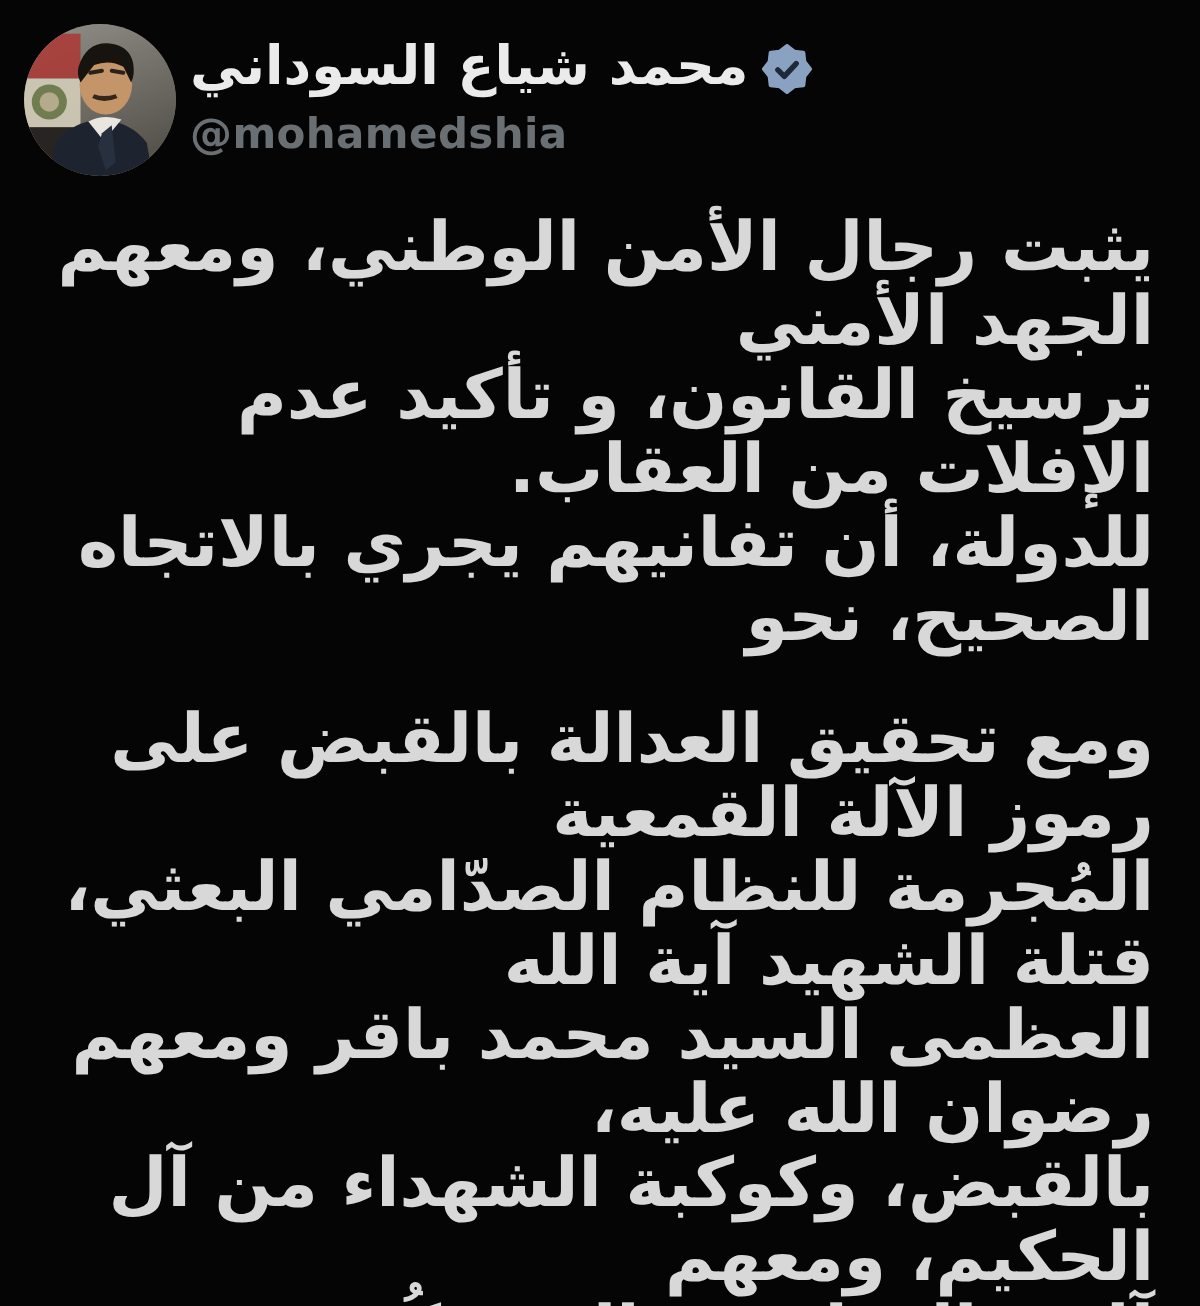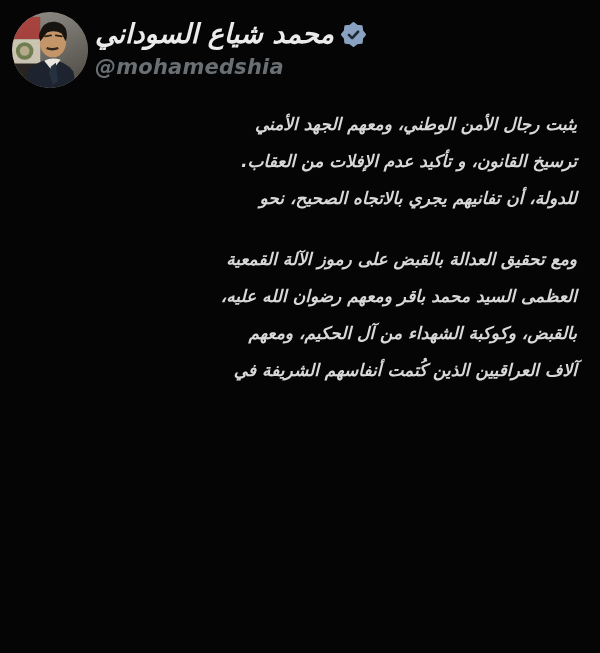--- a/index.html
+++ b/index.html
@@ -11,21 +11,21 @@
     --badge_check: #1f2a36;
   }
   * { box-sizing: border-box; }
   html, body {
     margin: 0; padding: 0;
     width: 600px; height: 653px;
     background: var(--bg);
     overflow: hidden;
     font-family: "DejaVu Sans", sans-serif;
   }
-  .tweet-card { position: relative; width: 600px; height: 464px; font-style: italic; }
+  .tweet-card { position: relative; width: 600px; height: 464px; }
 
   .tweet-header {
     position: absolute; top: 12px; left: 12px;
     display: flex; align-items: flex-start;
   }
   .avatar {
     width: 76px; height: 76px; border-radius: 50%;
     overflow: hidden; flex: none; background: #6f6c66;
   }
   .avatar svg { display: block; }
@@ -46,21 +46,21 @@
 
   .tweet-body {
     position: absolute; top: 106px; left: 0; right: 0;
     padding: 0 23px;
     text-align: right;
   }
   .tweet-body p { margin: 0 0 24px 0; }
   .tweet-body p:last-child { margin-bottom: 0; }
   .line {
     display: block;
-    font-size: 17px; font-weight: 700;
+    font-size: 34px; font-weight: 700;
     line-height: 37px;
     color: var(--text);
   }
 </style>
 </head>
 <body>
 
 <div class="tweet-card">
 
   <header class="tweet-header">
@@ -111,20 +111,21 @@
   </header>
 
   <main class="tweet-body" dir="rtl" lang="ar">
     <p>
       <span class="line">يثبت رجال الأمن الوطني، ومعهم الجهد الأمني</span>
       <span class="line">ترسيخ القانون، و تأكيد عدم الإفلات من العقاب.</span>
       <span class="line">للدولة، أن تفانيهم يجري بالاتجاه الصحيح، نحو</span>
     </p>
     <p>
       <span class="line">ومع تحقيق العدالة بالقبض على رموز الآلة القمعية</span>
+      <span class="line">المُجرمة للنظام الصدّامي البعثي، قتلة الشهيد آية الله</span>
       <span class="line">العظمى السيد محمد باقر ومعهم رضوان الله عليه،</span>
       <span class="line">بالقبض، وكوكبة الشهداء من آل الحكيم، ومعهم</span>
       <span class="line">آلاف العراقيين الذين كُتمت أنفاسهم الشريفة في</span>
 
     </p>
 
   </main>
 
 </div>
 

